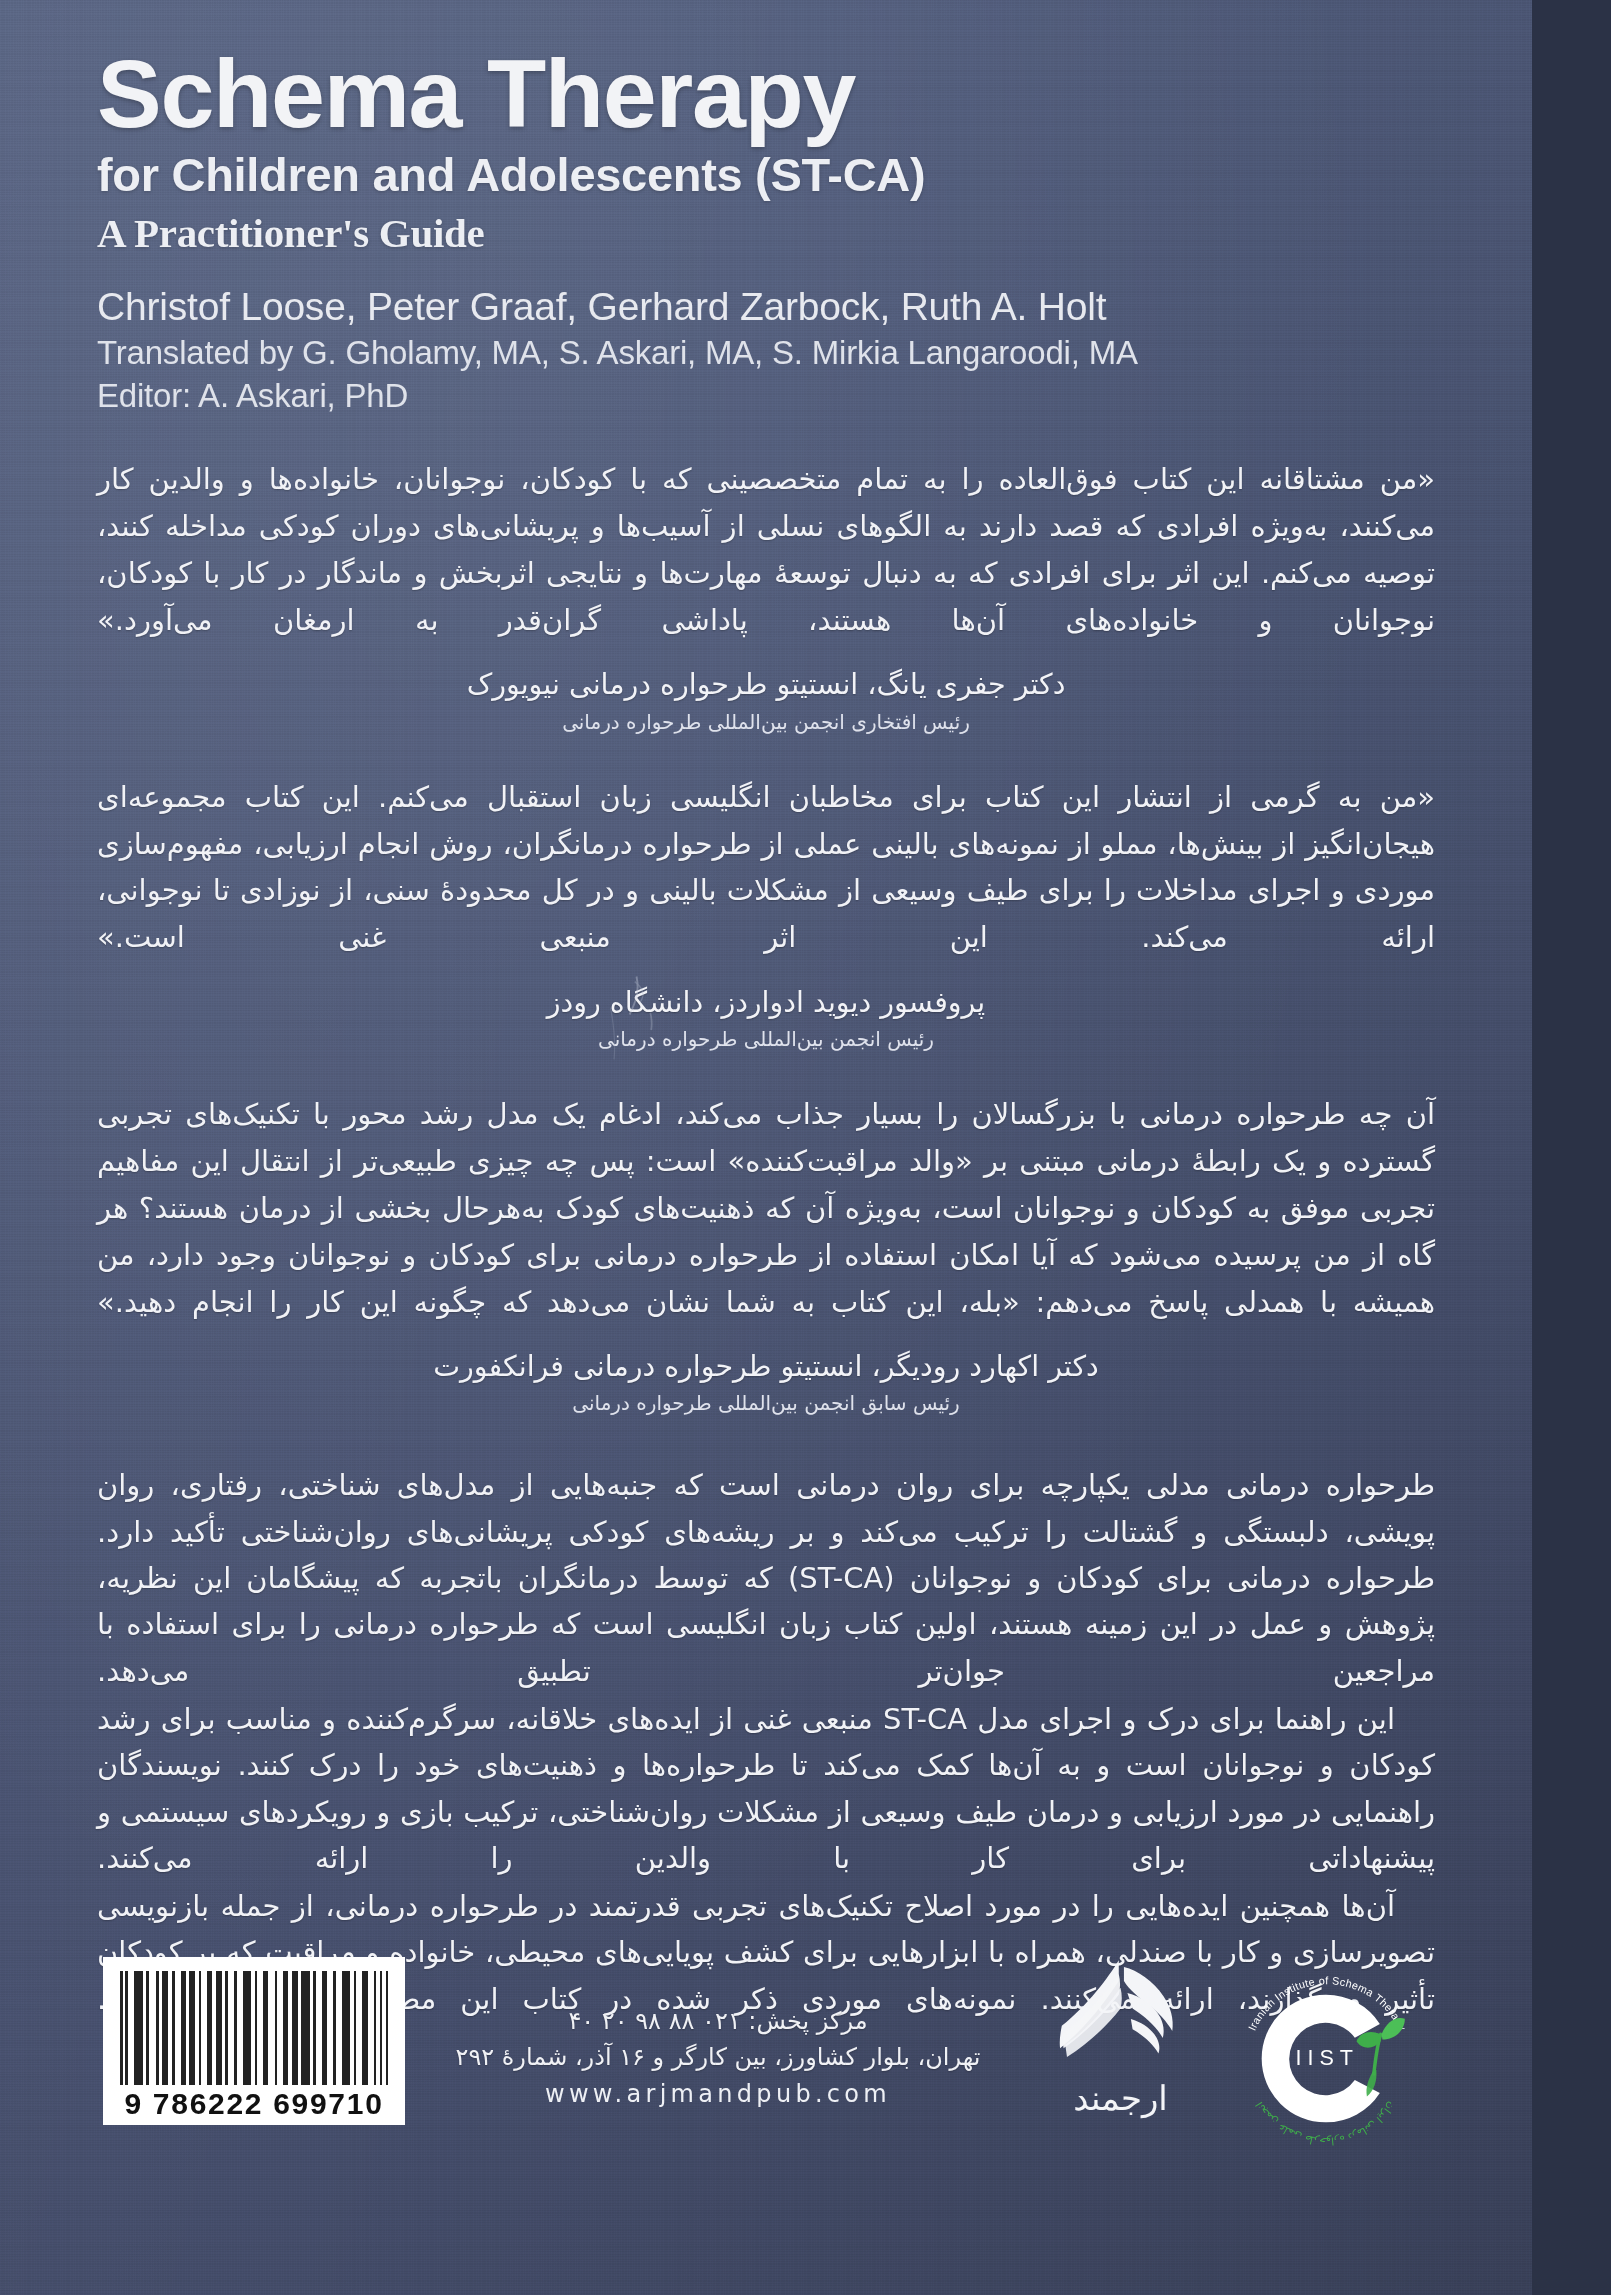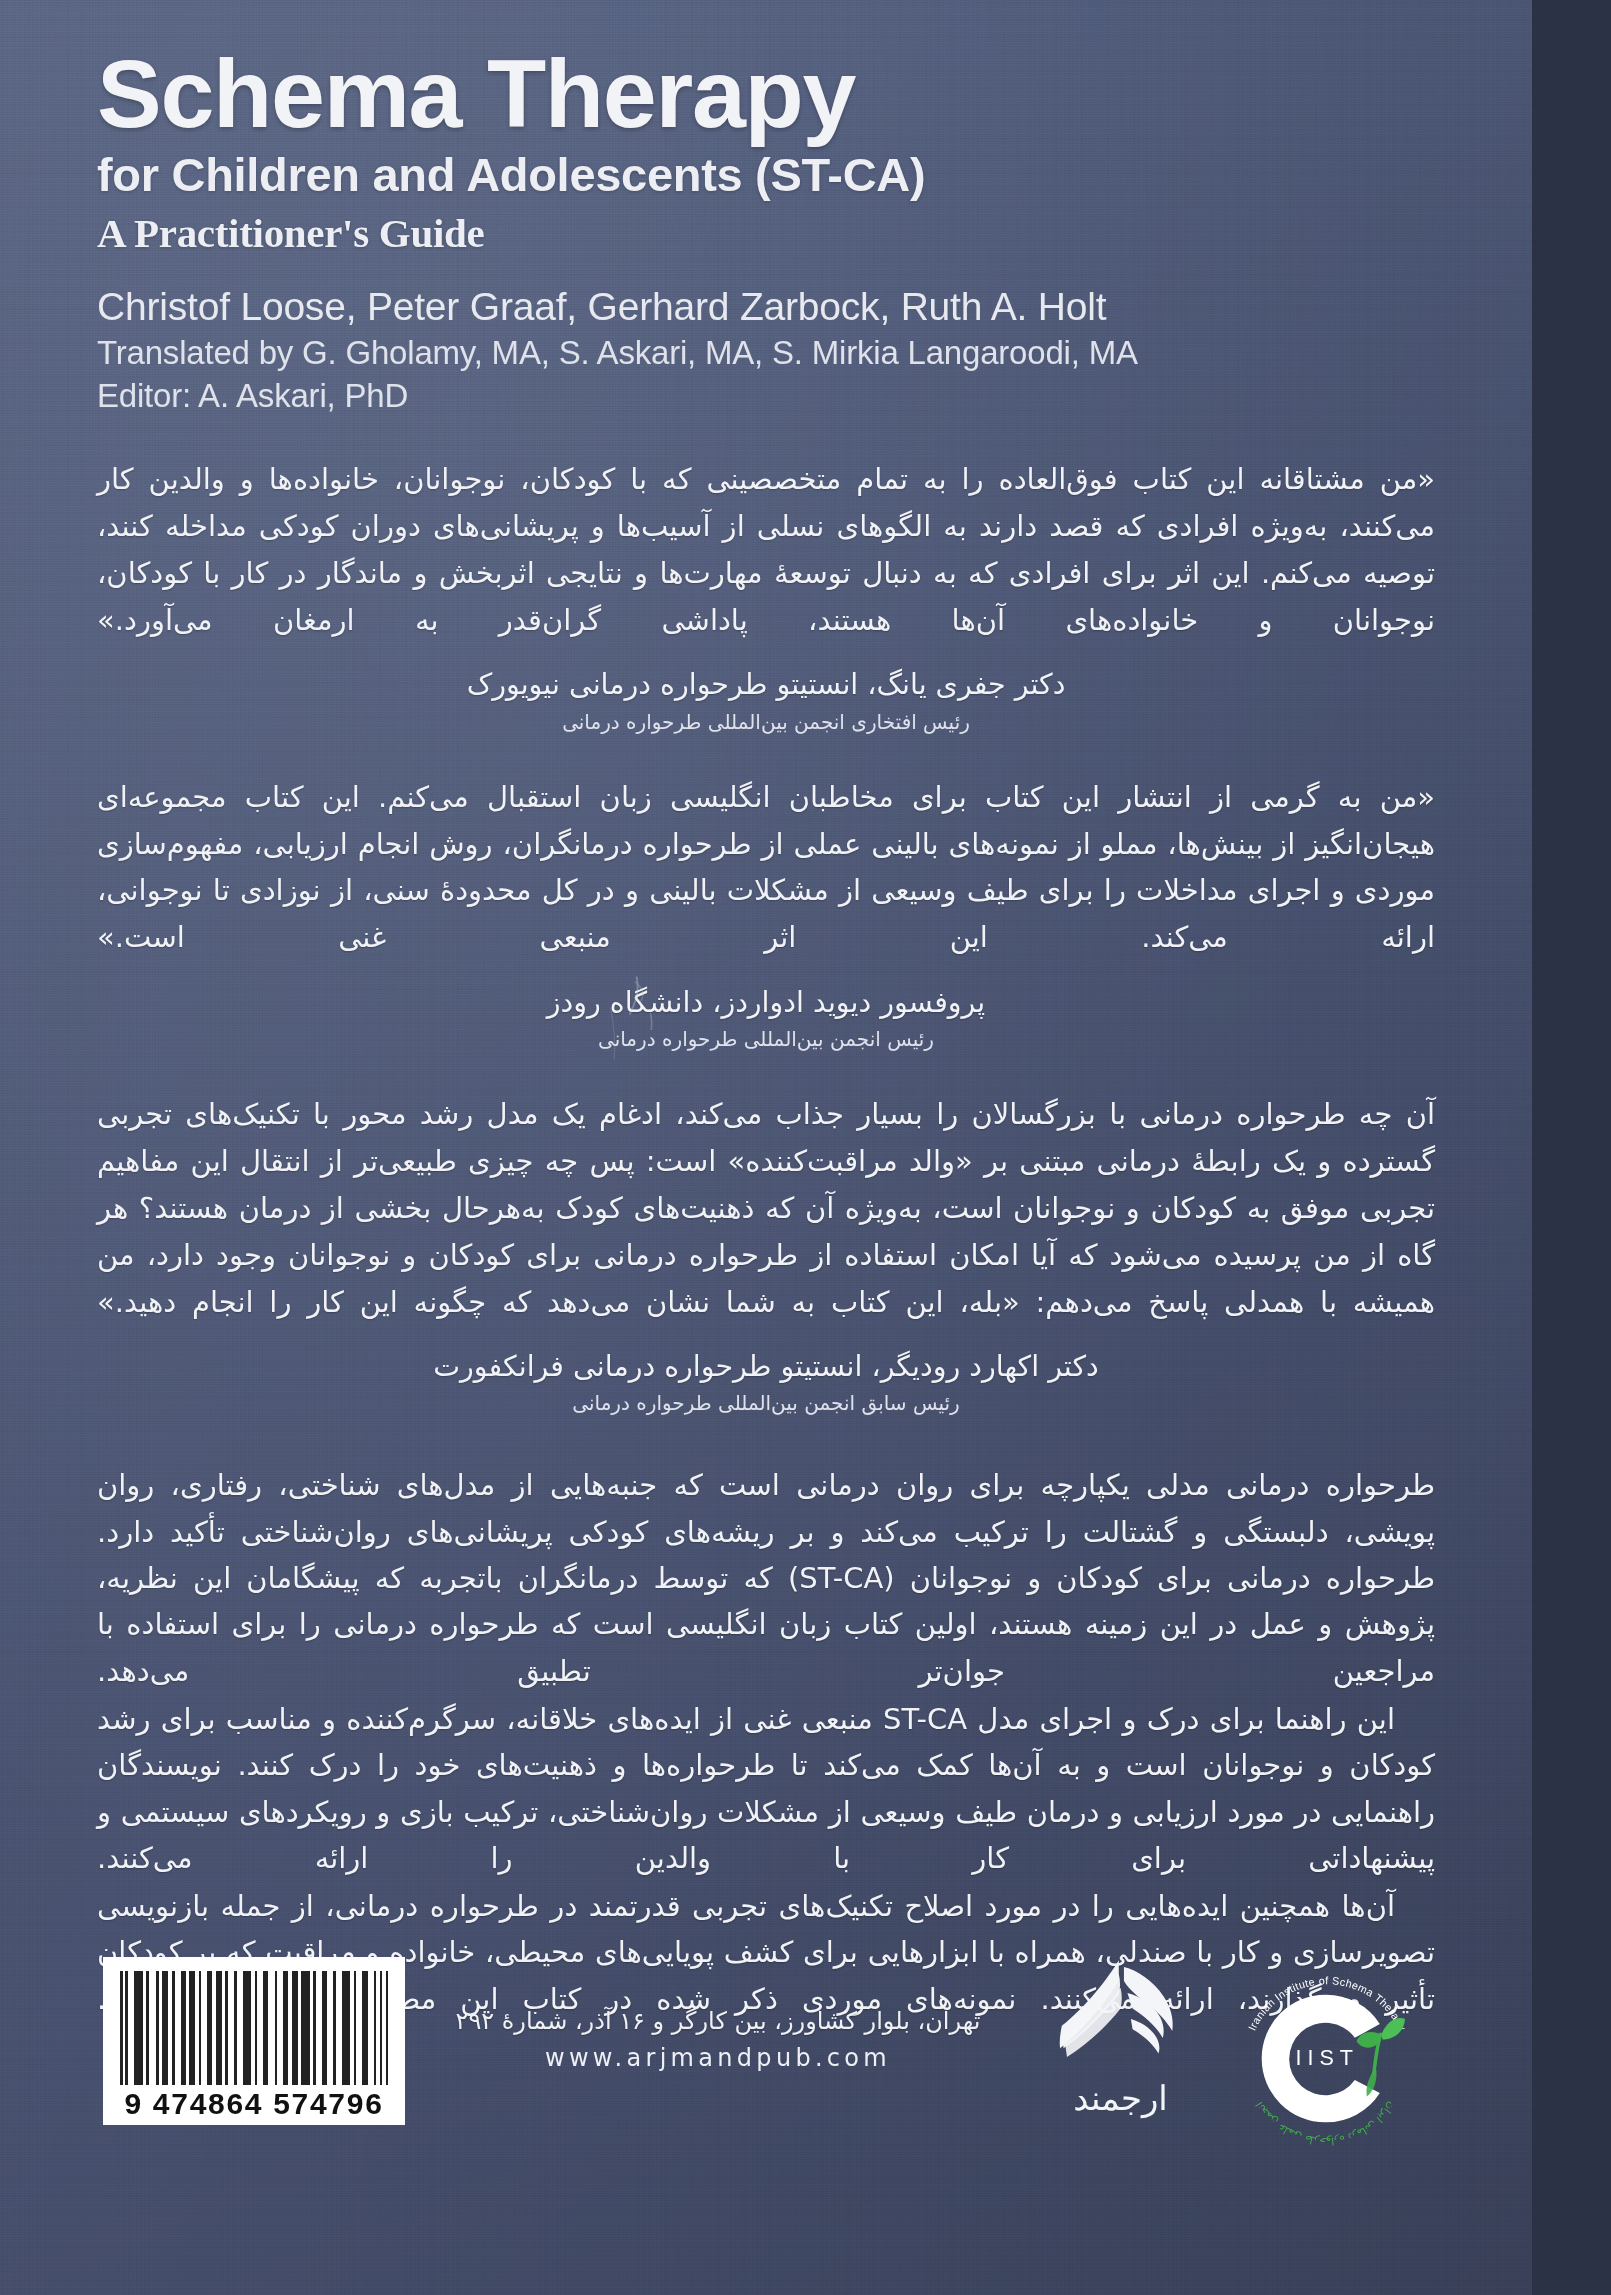--- a/index.html
+++ b/index.html
@@ -369,24 +369,25 @@
     <path d="M48 4 C52 22, 46 36, 40 48" stroke="#c9cfdd" stroke-width="2.2" fill="none" opacity="0.75"></path>
     <path d="M46 10 C56 18, 58 26, 52 34" stroke="#b9c1d2" stroke-width="1.6" fill="none" opacity="0.6"></path>
     <path d="M18 40 C22 62, 24 80, 22 100" stroke="#aeb6c9" stroke-width="1.4" fill="none" opacity="0.45"></path>
     <path d="M64 46 C66 54, 66 60, 65 66" stroke="#c5ccdb" stroke-width="2" fill="none" opacity="0.6"></path>
   </svg>
 
   <div class="footer">
 
     <div class="barcode-wrap">
       <div class="barcode-bars"></div>
-      <div class="barcode-digits">9 474864 574796</div>
+      <div class="barcode-digits">9 786222 699710</div>
     </div>
 
     <div class="pub-info">
+      <div class="pub-line">مرکز پخش: ۰۲۱ ۸۸ ۹۸ ۲۰ ۴۰</div>
       <div class="pub-line">تهران، بلوار کشاورز، بین کارگر و ۱۶ آذر، شمارهٔ ۲۹۲</div>
       <div class="pub-web">www.arjmandpub.com</div>
     </div>
 
     <div class="logos">
 
       <div class="logo-arjmand">
         <svg class="arjmand-mark" width="145" height="114" viewBox="0 0 168 132">
           <g fill="#f4f5f8">
             <path d="M82 6 C70 26, 46 58, 16 82 C14 92, 13 100, 14 108 C44 84, 68 52, 82 30 Z"></path>

